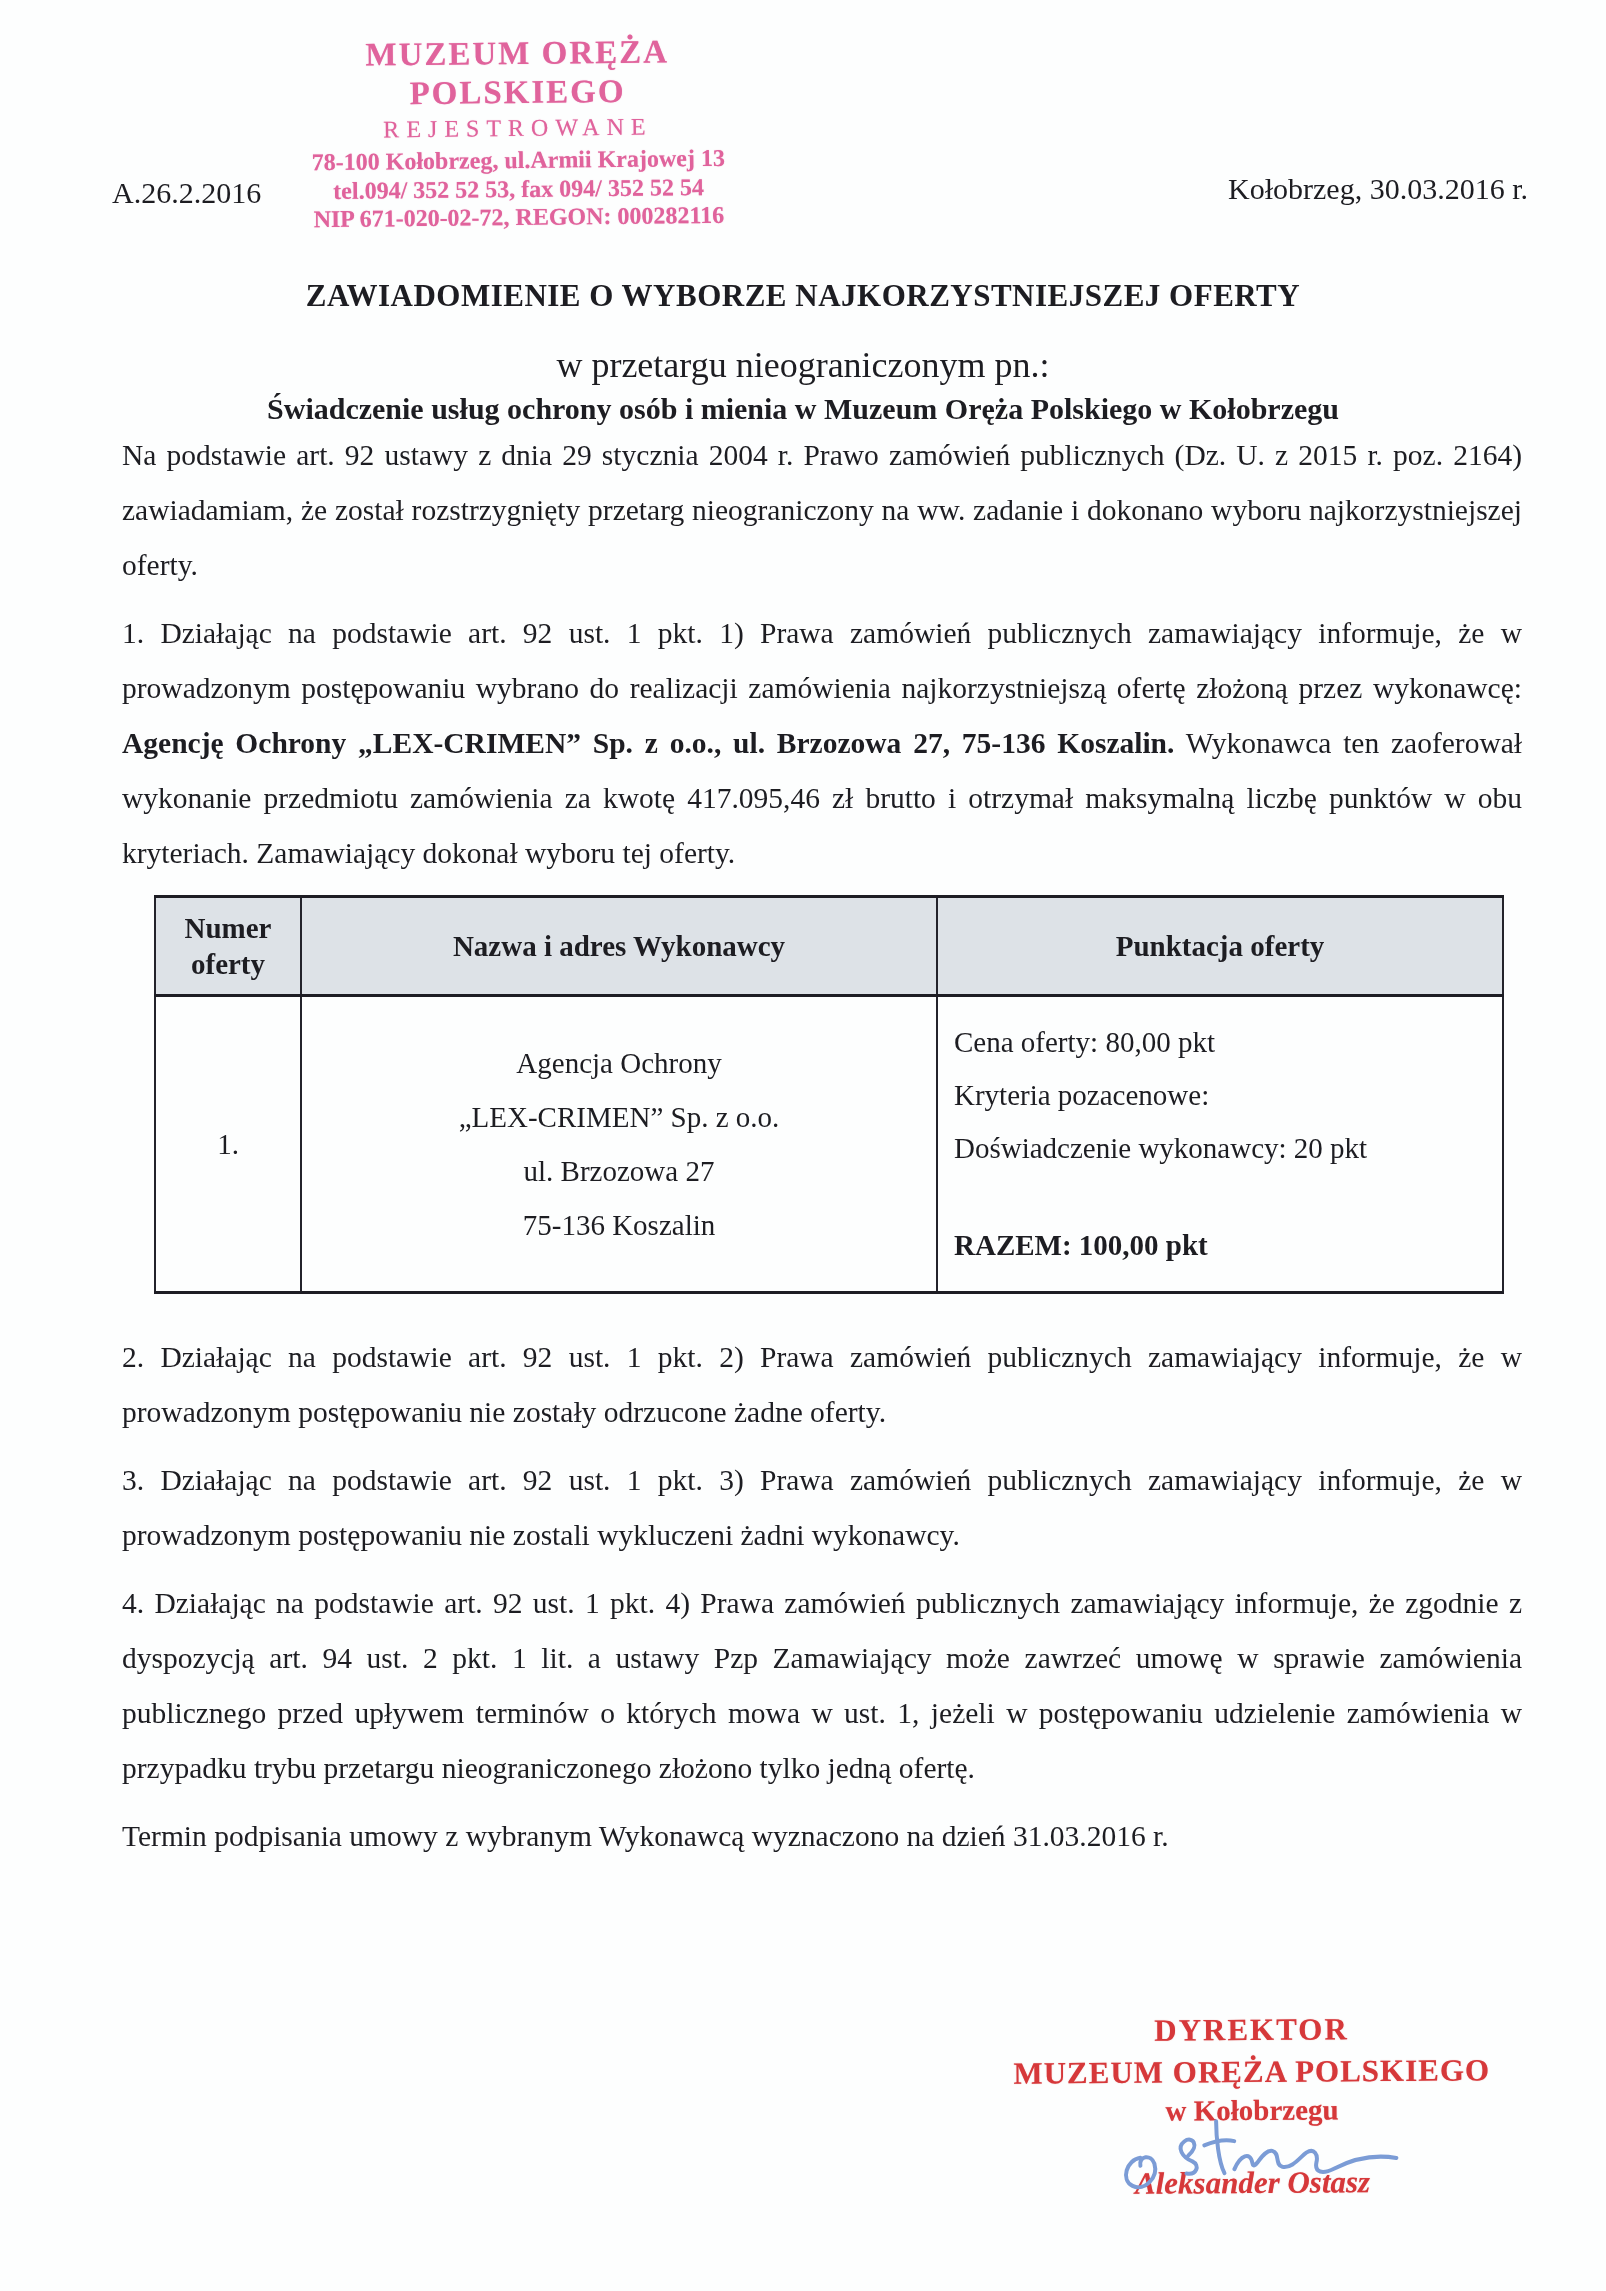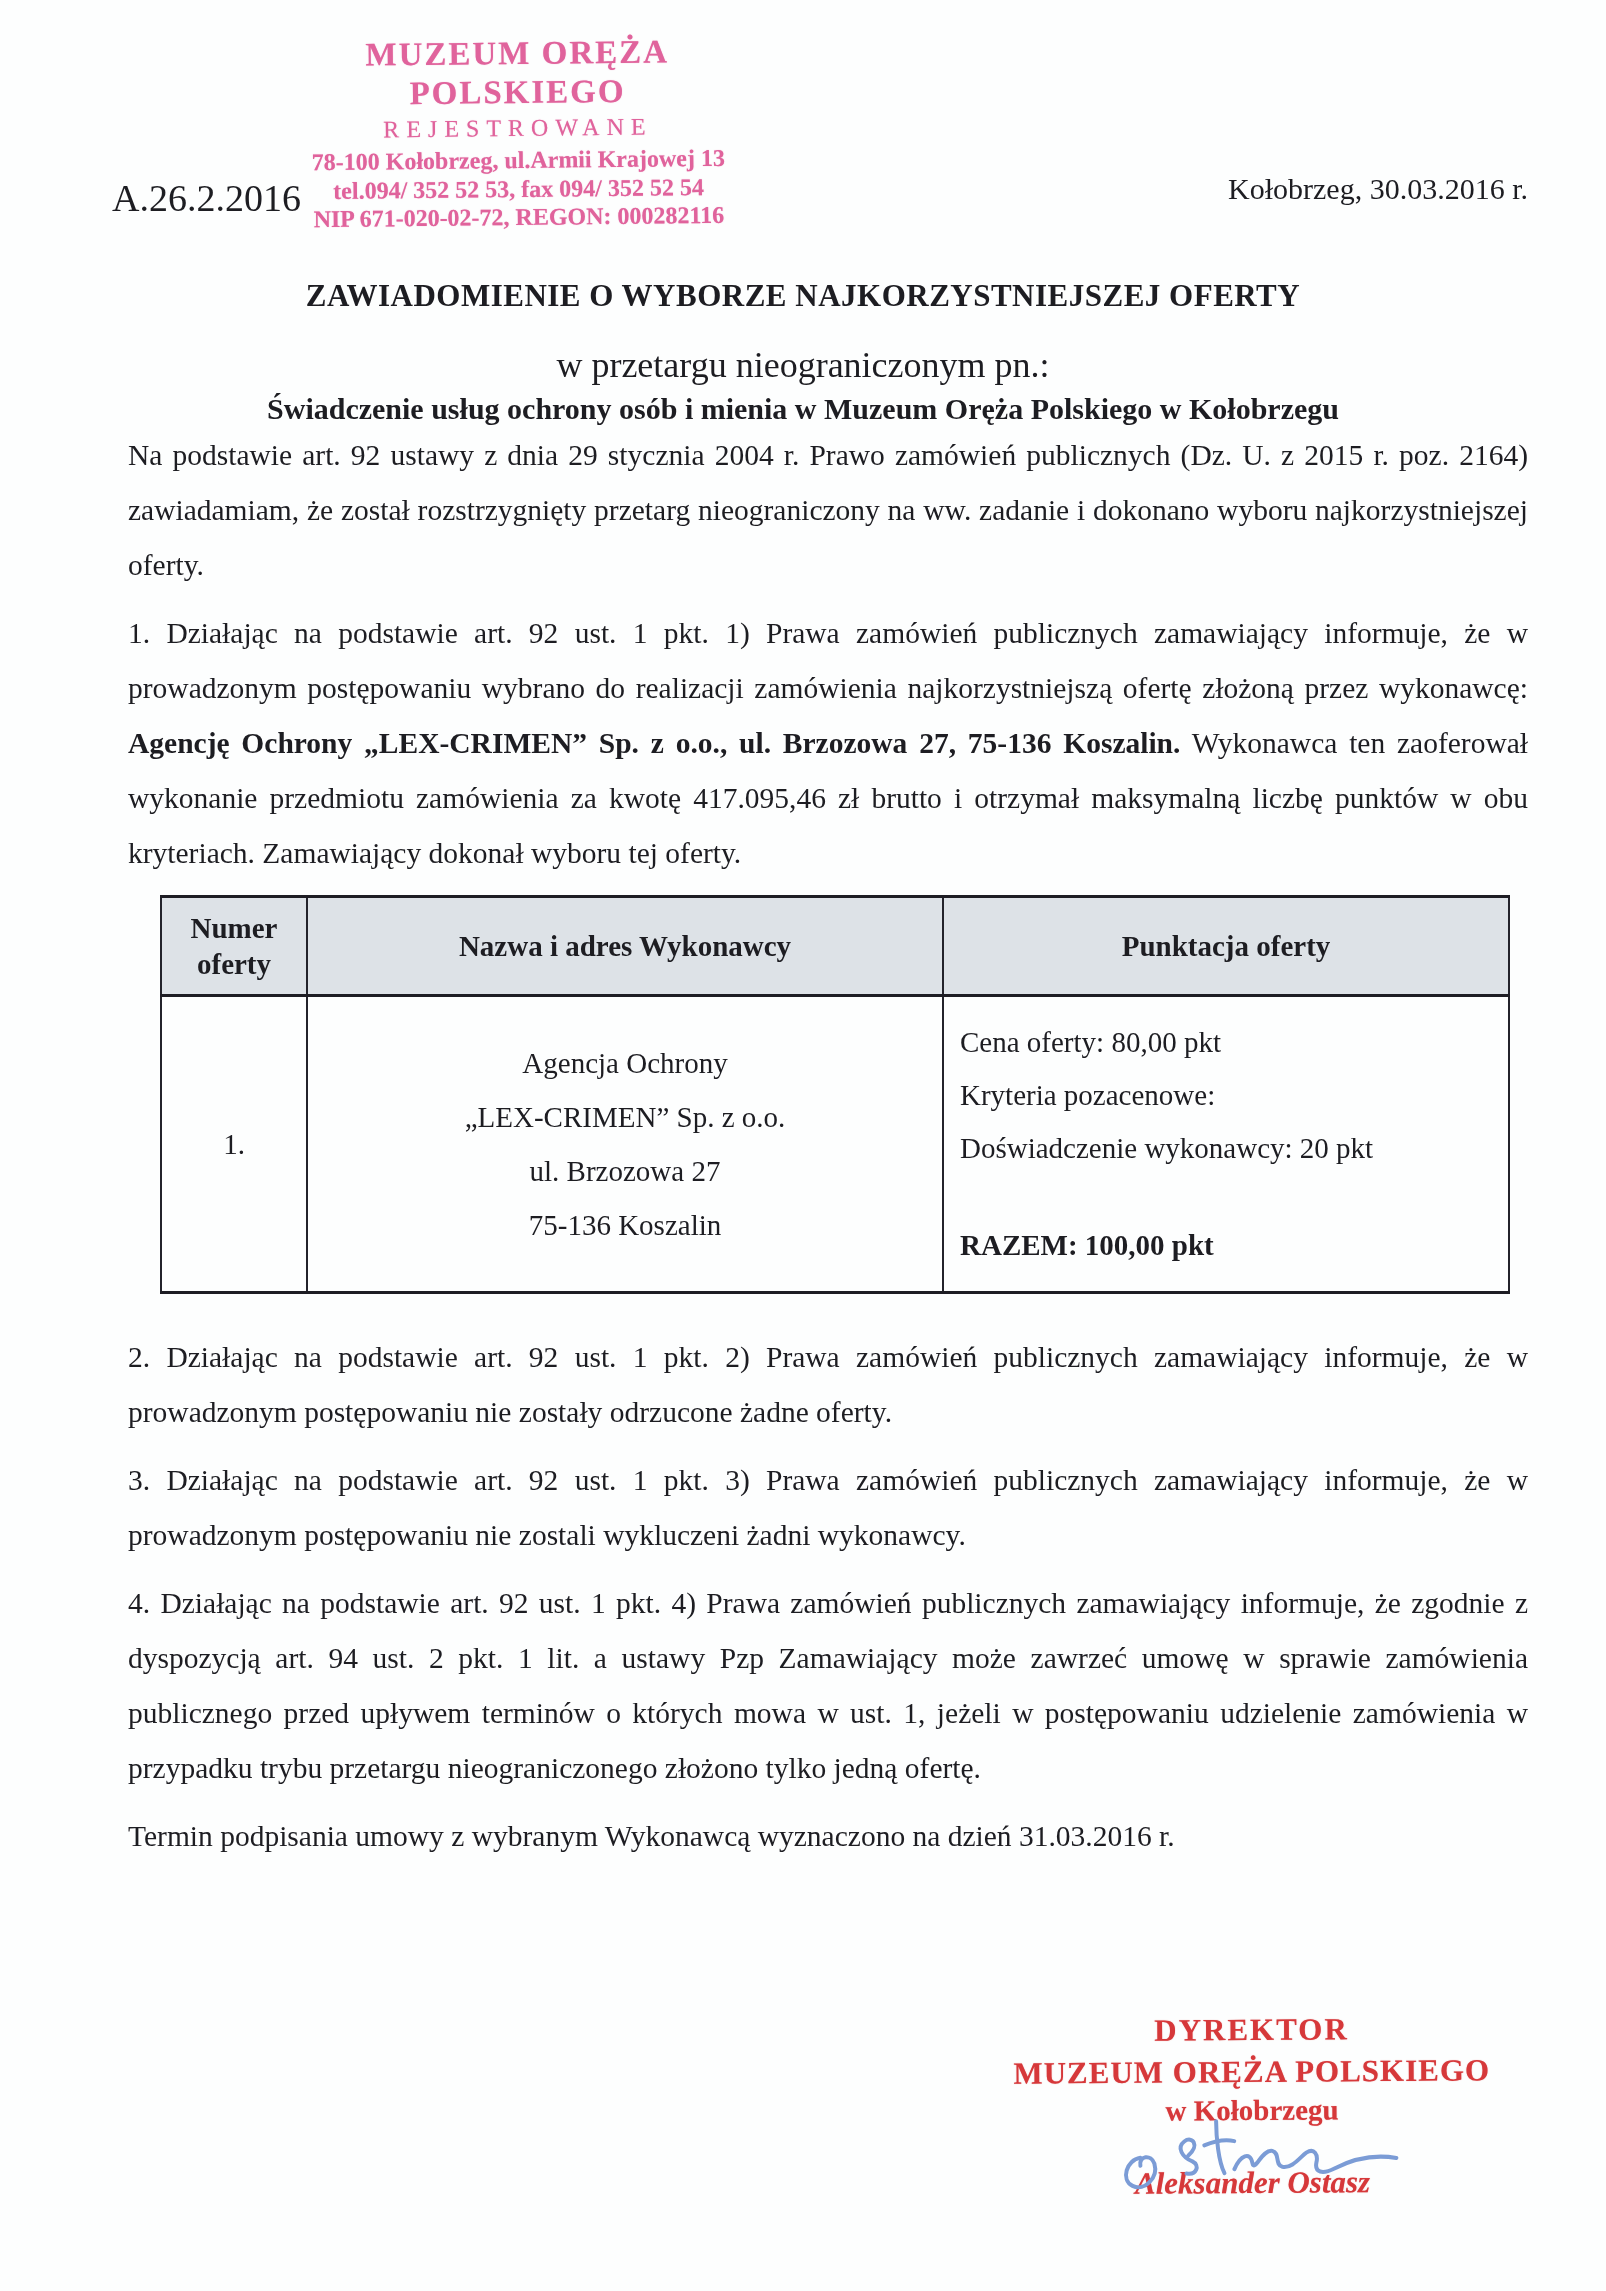--- a/index.html
+++ b/index.html
@@ -20,33 +20,33 @@
     transform:rotate(-0.6deg);
     text-shadow:0 0 1px rgba(224,99,156,.55);
     line-height:1.18;
   }
   .header-stamp .s1{font-size:33px;font-weight:bold;letter-spacing:2px;}
   .header-stamp .s2{font-size:24px;letter-spacing:7px;margin-top:2px;}
   .header-stamp .s3{font-size:24px;font-weight:bold;margin-top:4px;}
   .header-stamp .s4{font-size:24px;font-weight:bold;}
   .header-stamp .s5{font-size:24px;font-weight:bold;}
   
-  .ref-number{position:absolute;top:176px;left:112px;font-size:38px;}
+  .ref-number{position:absolute;top:176px;left:112px;font-size:30px;}
   .place-date{position:absolute;top:172px;right:78px;font-size:30px;}
   
   .doc-title{
     position:absolute;top:278px;left:0;width:100%;
     text-align:center;font-size:31px;font-weight:bold;letter-spacing:.5px;
   }
   .doc-subtitle{position:absolute;top:344px;left:0;width:100%;text-align:center;}
   .doc-subtitle .sub1{font-size:36px;}
   .doc-subtitle .sub2{font-size:30px;font-weight:bold;margin-top:6px;}
   
   .body-text{
-    position:absolute;top:428px;left:128px;width:1400px;
+    position:absolute;top:428px;left:122px;width:1400px;
     font-size:29.5px;line-height:55px;text-align:justify;
   }
   .body-text p{margin:0 0 13px 0;}
   .body-text .offers-intro{text-align:left;margin-bottom:10px;}
   .deadline-par{margin-top:6px;}
   
   table.offers{
     border-collapse:collapse;
     margin:14px 0 36px 32px;
     width:1348px;

